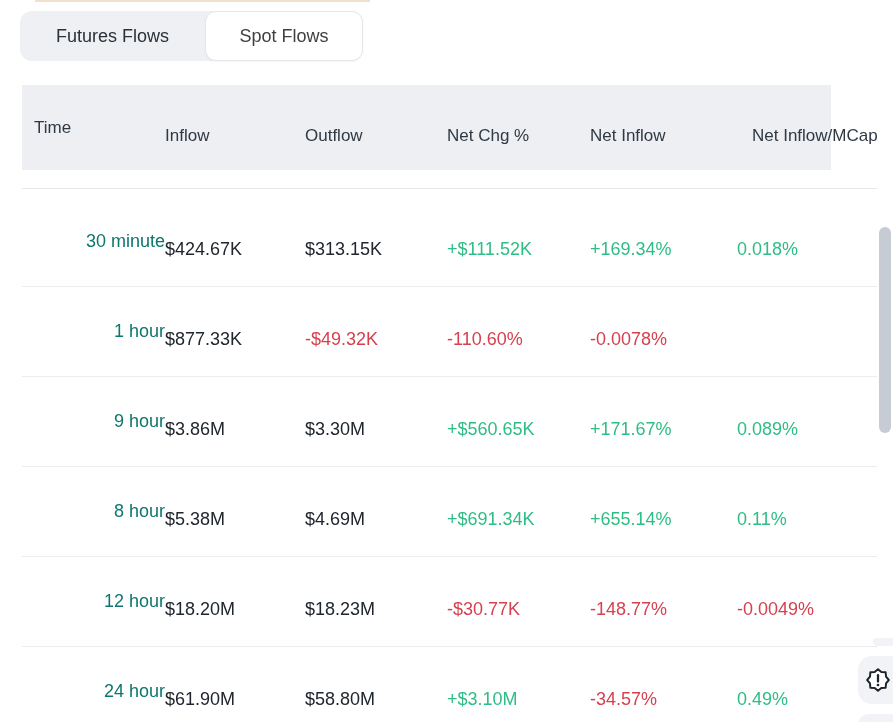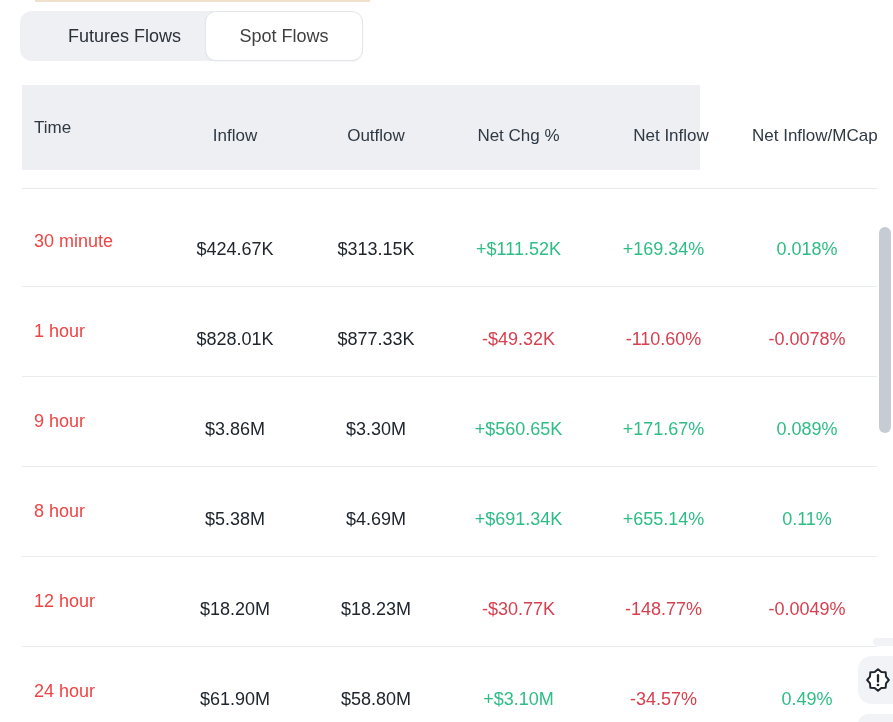--- a/index.html
+++ b/index.html
@@ -21,33 +21,33 @@
     position: absolute; left: 20px; top: 11px;
     width: 343px; height: 50px;
     background: #eef0f3; border-radius: 12px;
   }
   .tab {
     position: absolute; top: 0; height: 50px;
     display: flex; align-items: center; justify-content: center;
     font-size: 18px; color: #2b3139; cursor: pointer;
     box-sizing: border-box;
   }
-  .tab.futures { left: 12px; width: 185px; }
+  .tab.futures { left: 0; width: 185px; }
   .tab.active {
     left: 185px; width: 158px;
     background: #ffffff;
     border: 1px solid #e3e7ec;
     border-radius: 11px;
     color: #404040;
     box-shadow: 0 1px 2px rgba(0,0,0,0.04);
   }
   
   .thead {
     position: absolute; left: 22px; top: 85px;
-    width: 678px; height: 85px;
+    width: 809px; height: 85px;
     background: #edeff2;
     box-sizing: border-box; padding-left: 12px;
     display: grid;
     grid-template-columns: 131px 140px 142px 143px 162px 125px;
     align-items: center;
     font-size: 17px; font-weight: 500; color: #2f3944;
   }
   .thead .cell { white-space: nowrap; }
   .divider-top {
     position: absolute; left: 22px; top: 188px; width: 855px; height: 0;
@@ -59,22 +59,22 @@
     height: 90px;
     border-bottom: 1px solid #e9edf0;
     padding-left: 12px;
     display: grid;
     grid-template-columns: 131px 140px 142px 143px 147px 140px;
     align-items: center;
     font-size: 18px;
     background: #ffffff;
   }
   .cell { white-space: nowrap; }
-  .cell.num { text-align: center; margin-top: 16px; }
-  .cell.time { color: #ef4444; }
+  .cell.num { text-align: left; margin-top: 16px; }
+  .cell.time { color: #0f766e; text-align: right; }
   .cell.dark { color: #20262e; }
   .pos { color: var(--positive, #2ebd85); }
   .neg { color: var(--negative, #d6404f); }
   
   .scroll-thumb {
     position: absolute; left: 879px; top: 227px;
     width: 12px; height: 206px;
     background: #c7ccd4; border-radius: 6px;
     cursor: pointer;
   }
@@ -125,21 +125,20 @@
       <div class="cell time">30 minute</div>
       <div class="cell num dark">$424.67K</div>
       <div class="cell num dark">$313.15K</div>
       <div class="cell num pos">+$111.52K</div>
       <div class="cell num pos">+169.34%</div>
       <div class="cell num pos">0.018%</div>
     </div>
 
     <div class="row">
       <div class="cell time">1 hour</div>
-      <div class="cell num dark">$828.01K</div>
       <div class="cell num dark">$877.33K</div>
       <div class="cell num neg">-$49.32K</div>
       <div class="cell num neg">-110.60%</div>
       <div class="cell num neg">-0.0078%</div>
     </div>
 
     <div class="row">
       <div class="cell time">9 hour</div>
       <div class="cell num dark">$3.86M</div>
       <div class="cell num dark">$3.30M</div>

